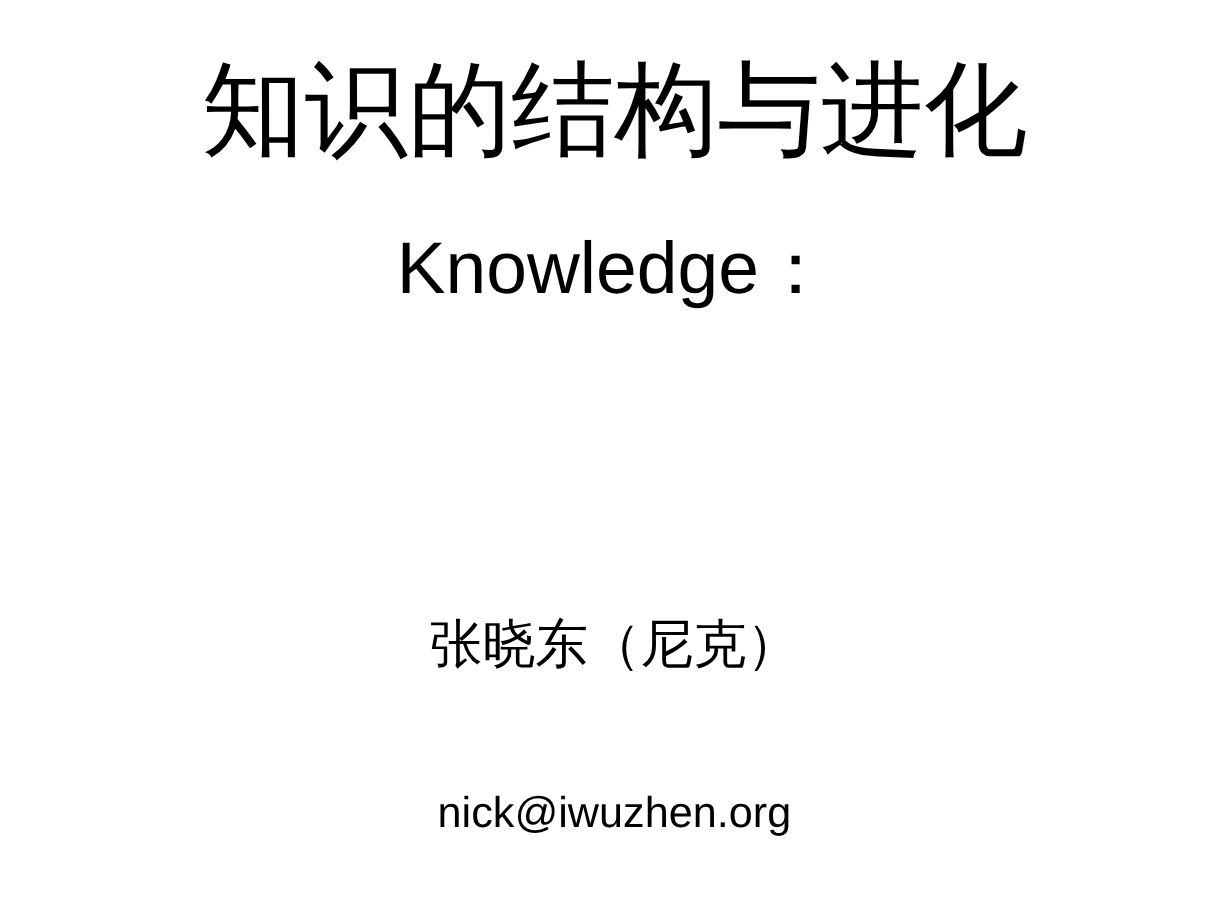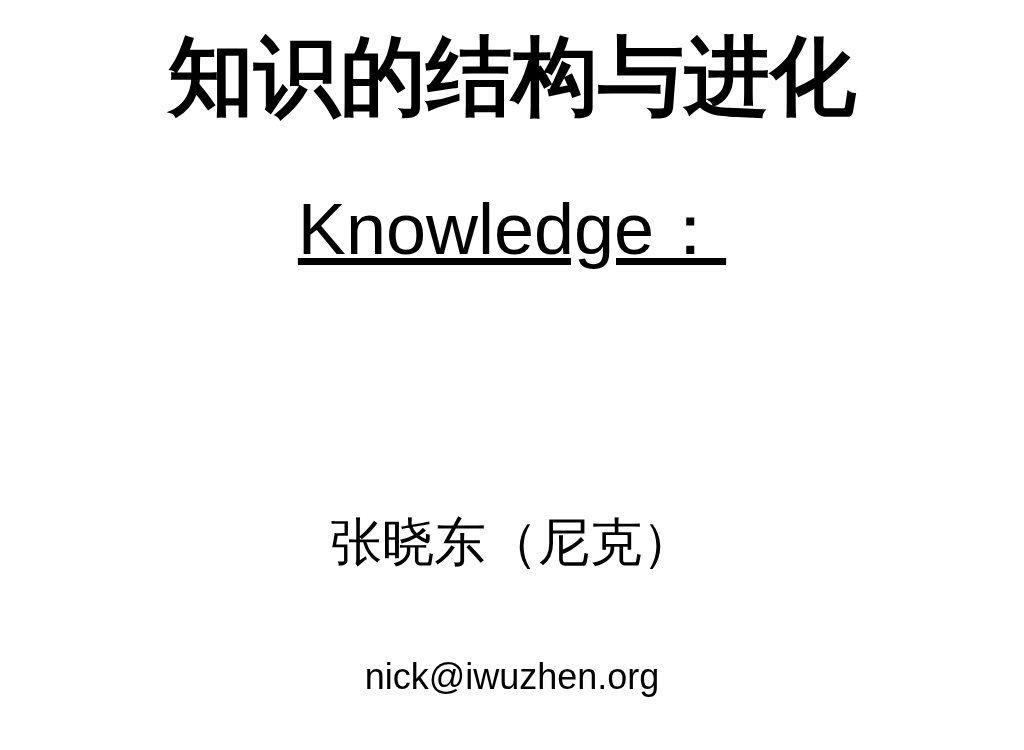--- a/index.html
+++ b/index.html
@@ -21,37 +21,36 @@
     background: #ffffff;
   }
   .centered-block {
     position: absolute;
     left: 0;
     width: 100%;
     text-align: center;
     white-space: nowrap;
   }
   .title-zh {
-    top: 27px;
+    top: 43px;
     font-size: 86px;
     line-height: 1.15;
-    font-weight: 700;
+    font-weight: 400;
     margin: 0;
     letter-spacing: 0;
   }
   .title-en {
     top: 190px;
-    font-size: 72px;
+    font-size: 61px;
     line-height: 1.1;
     font-weight: 400;
-    text-decoration: underline;
   }
   .author-block {
     top: 512px;
-    font-size: 52px;
+    font-size: 44px;
     line-height: 1.18;
     font-weight: 400;
   }
   .email-line {
     top: 655px;
     font-size: 36px;
     line-height: 1.2;
     font-weight: 400;
   }
 </style>

